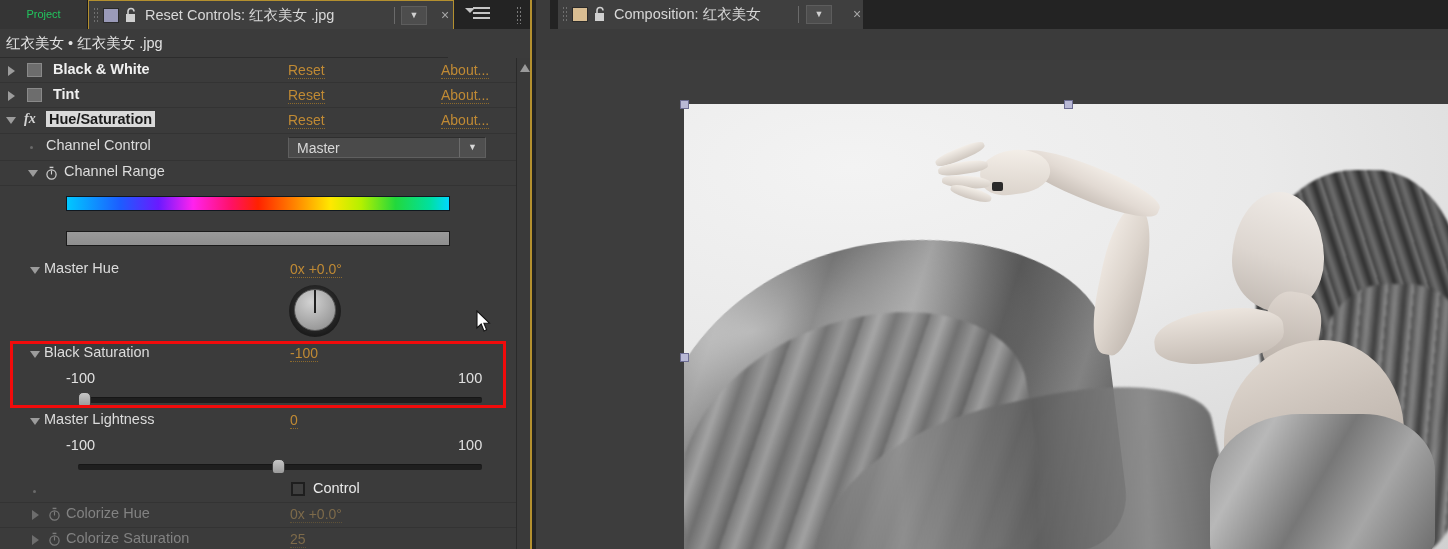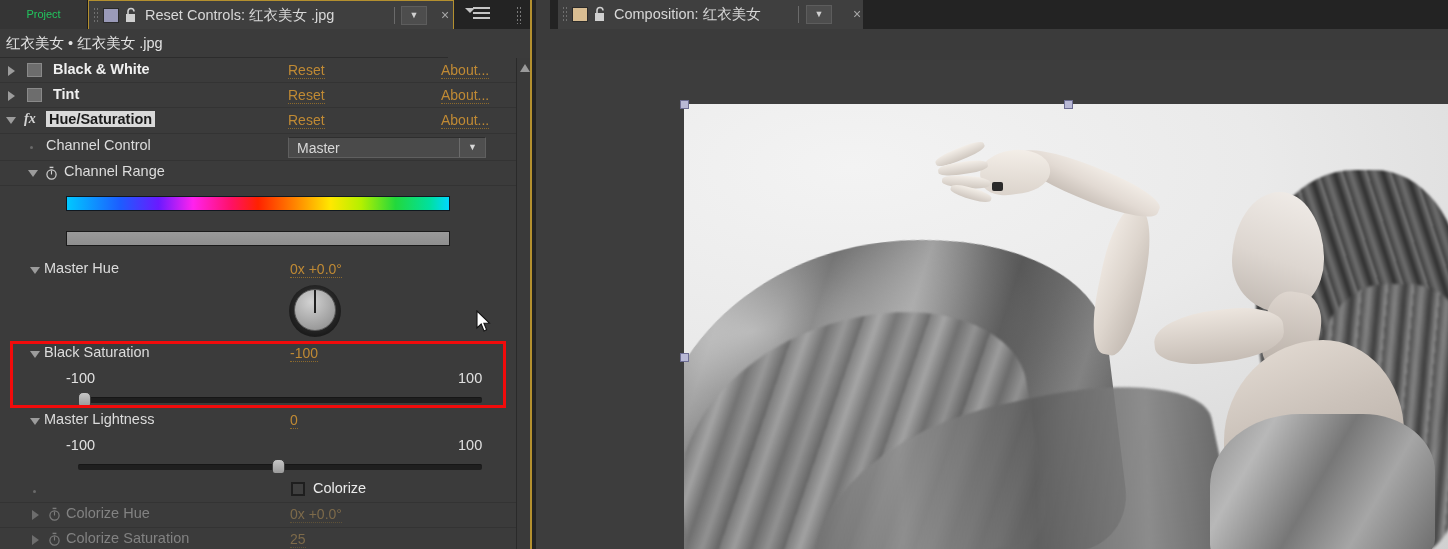--- a/index.html
+++ b/index.html
@@ -497,21 +497,21 @@
         <div class="pvalue" style="left:290px; top:1px">0</div>
         <div class="slider-end" style="left:66px; top:26px">-100</div>
         <div class="slider-end" style="left:458px; top:26px">100</div>
         <div class="slider-track" style="left:78px; top:53px; width:404px"></div>
         <div class="slider-thumb" style="left:272px; top:48px"></div>
       </div>
 
       <div class="row alt" style="top:419px; height:26px">
         <div class="dot" style="left:33px; top:13px"></div>
         <div class="cbox" style="left:291px; top:5px"></div>
-        <div class="cblabel" style="left:313px; top:3px">Colorize</div>
+        <div class="cblabel" style="left:313px; top:3px">Control</div>
       </div>
 
       <div class="row alt" style="top:445px; height:25px">
         <div class="tri dim right" style="left:32px; top:7px"></div>
         <div class="stopwatch" style="left:48px; top:4px">
           <svg width="13" height="14" viewBox="0 0 13 14">
             <circle cx="6.5" cy="8.5" r="4.6" fill="none" stroke="#7b7b7b" stroke-width="1.2"></circle>
             <path d="M6.5 8.5 V4.6" stroke="#7b7b7b" stroke-width="1.1"></path>
             <path d="M4.6 1.4 H8.4" stroke="#7b7b7b" stroke-width="1.4"></path>
           </svg>

